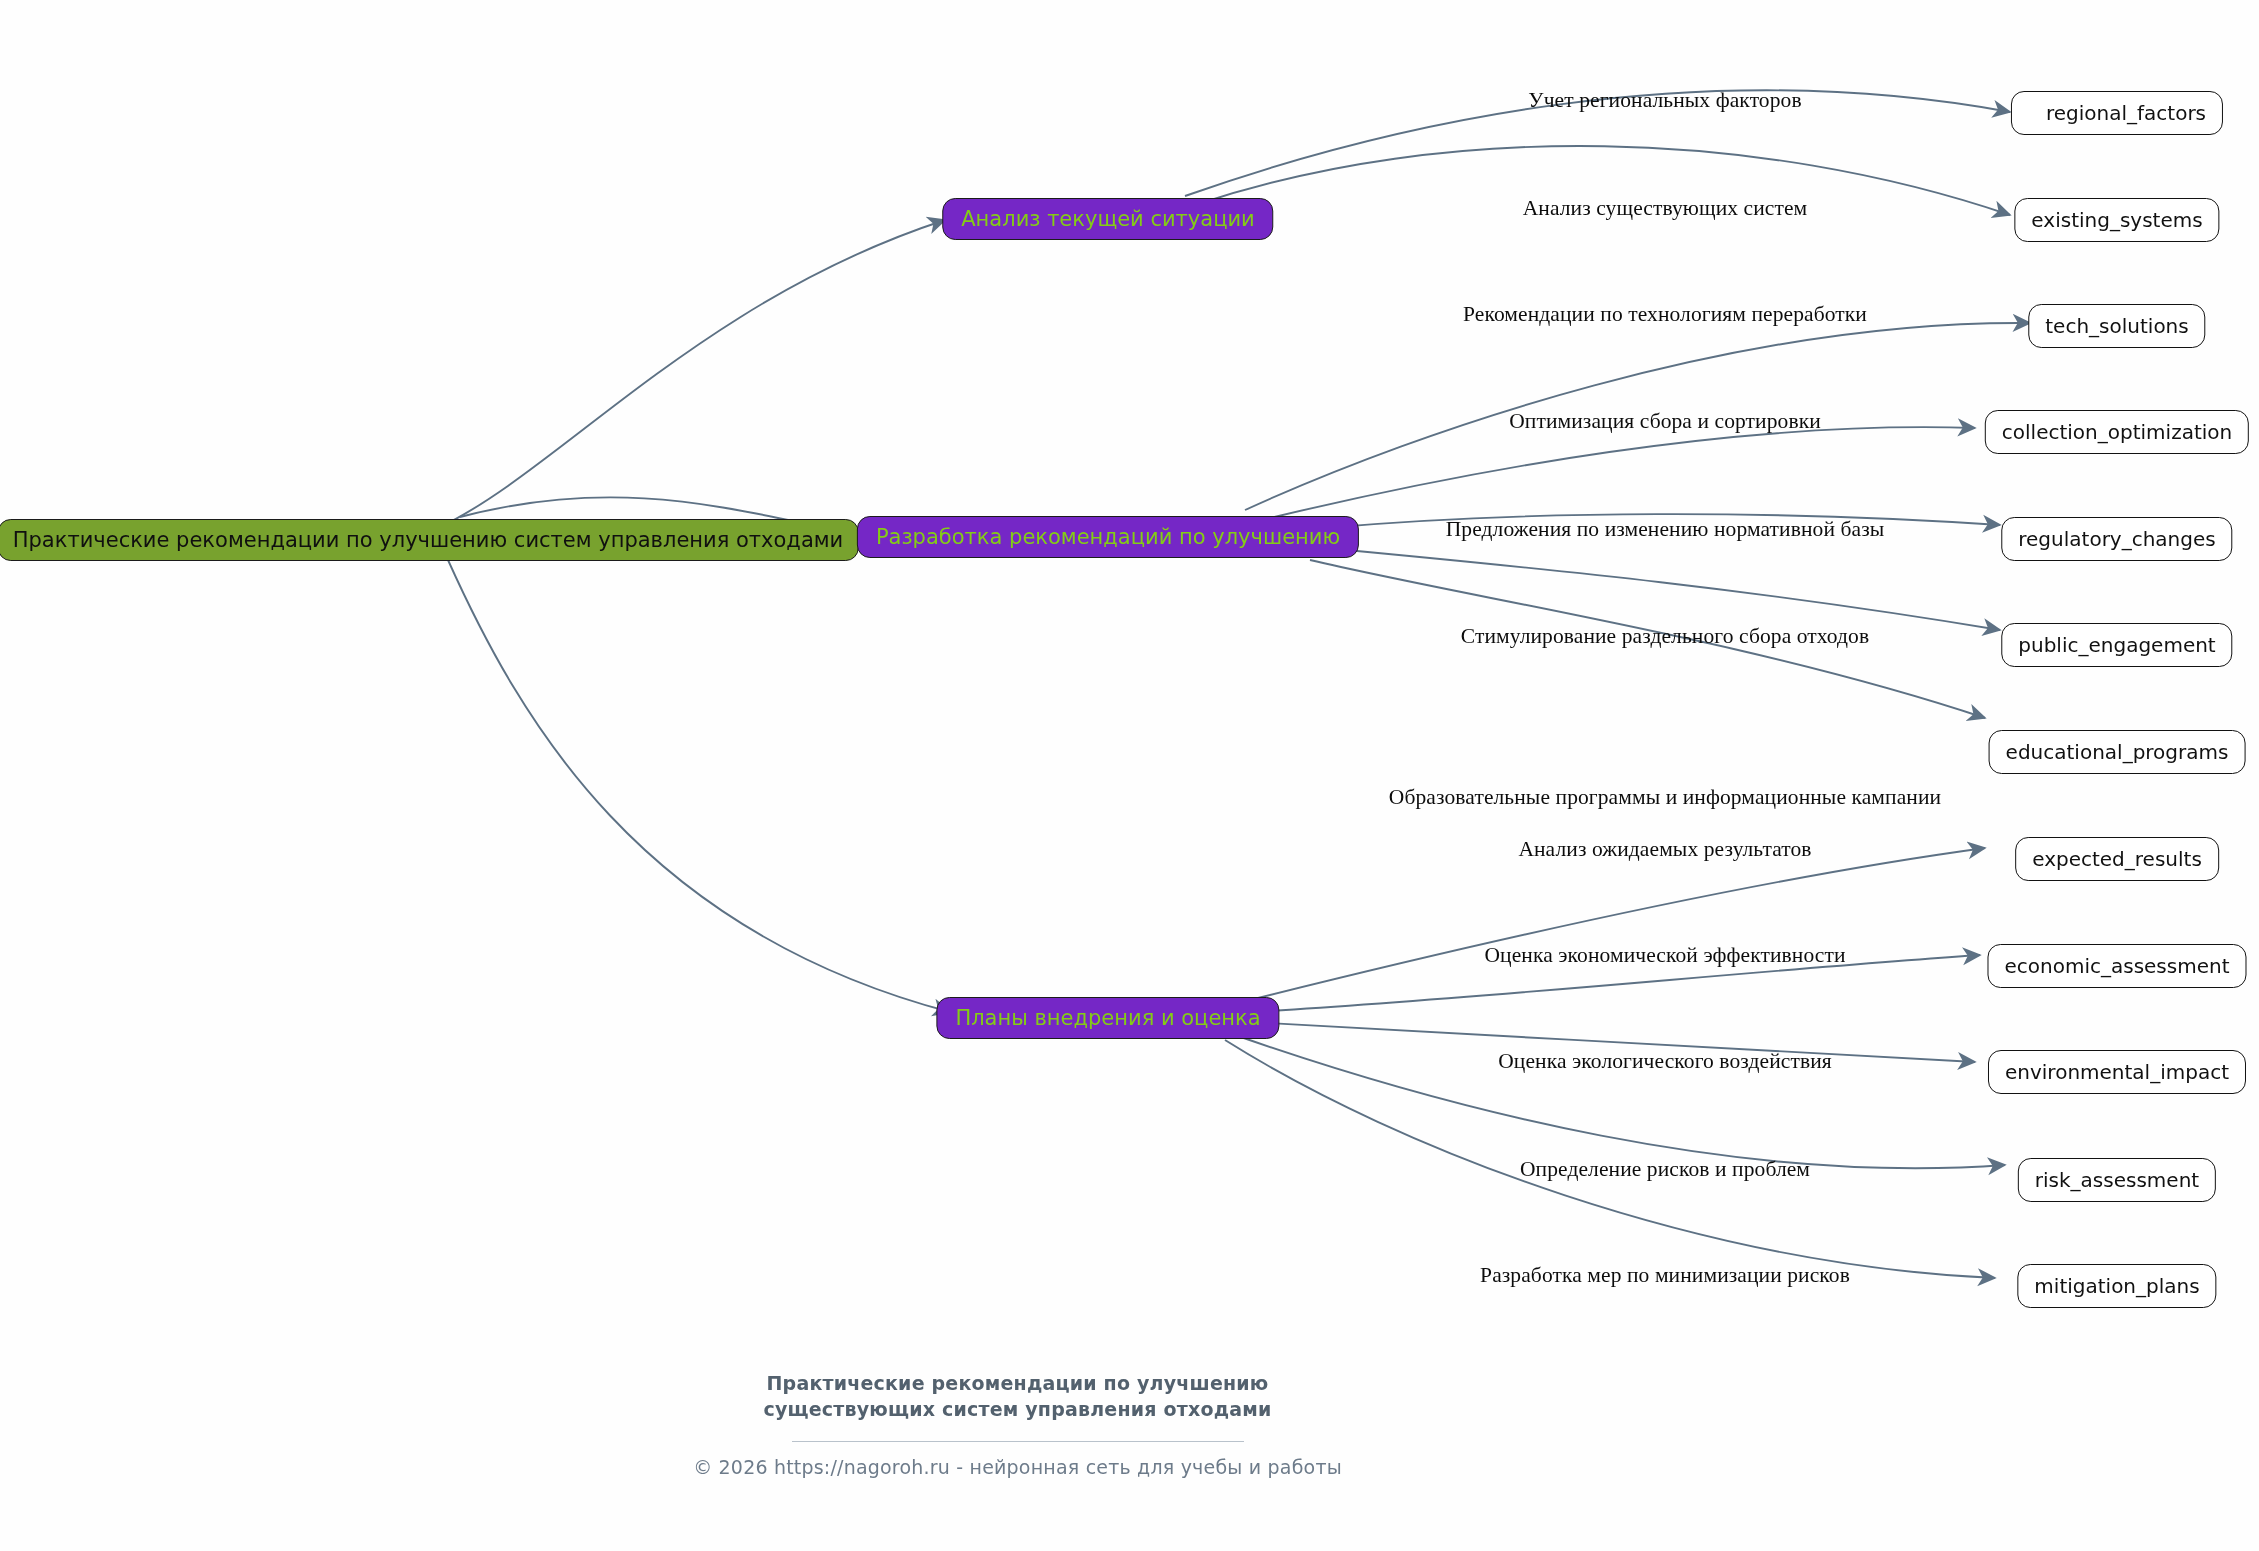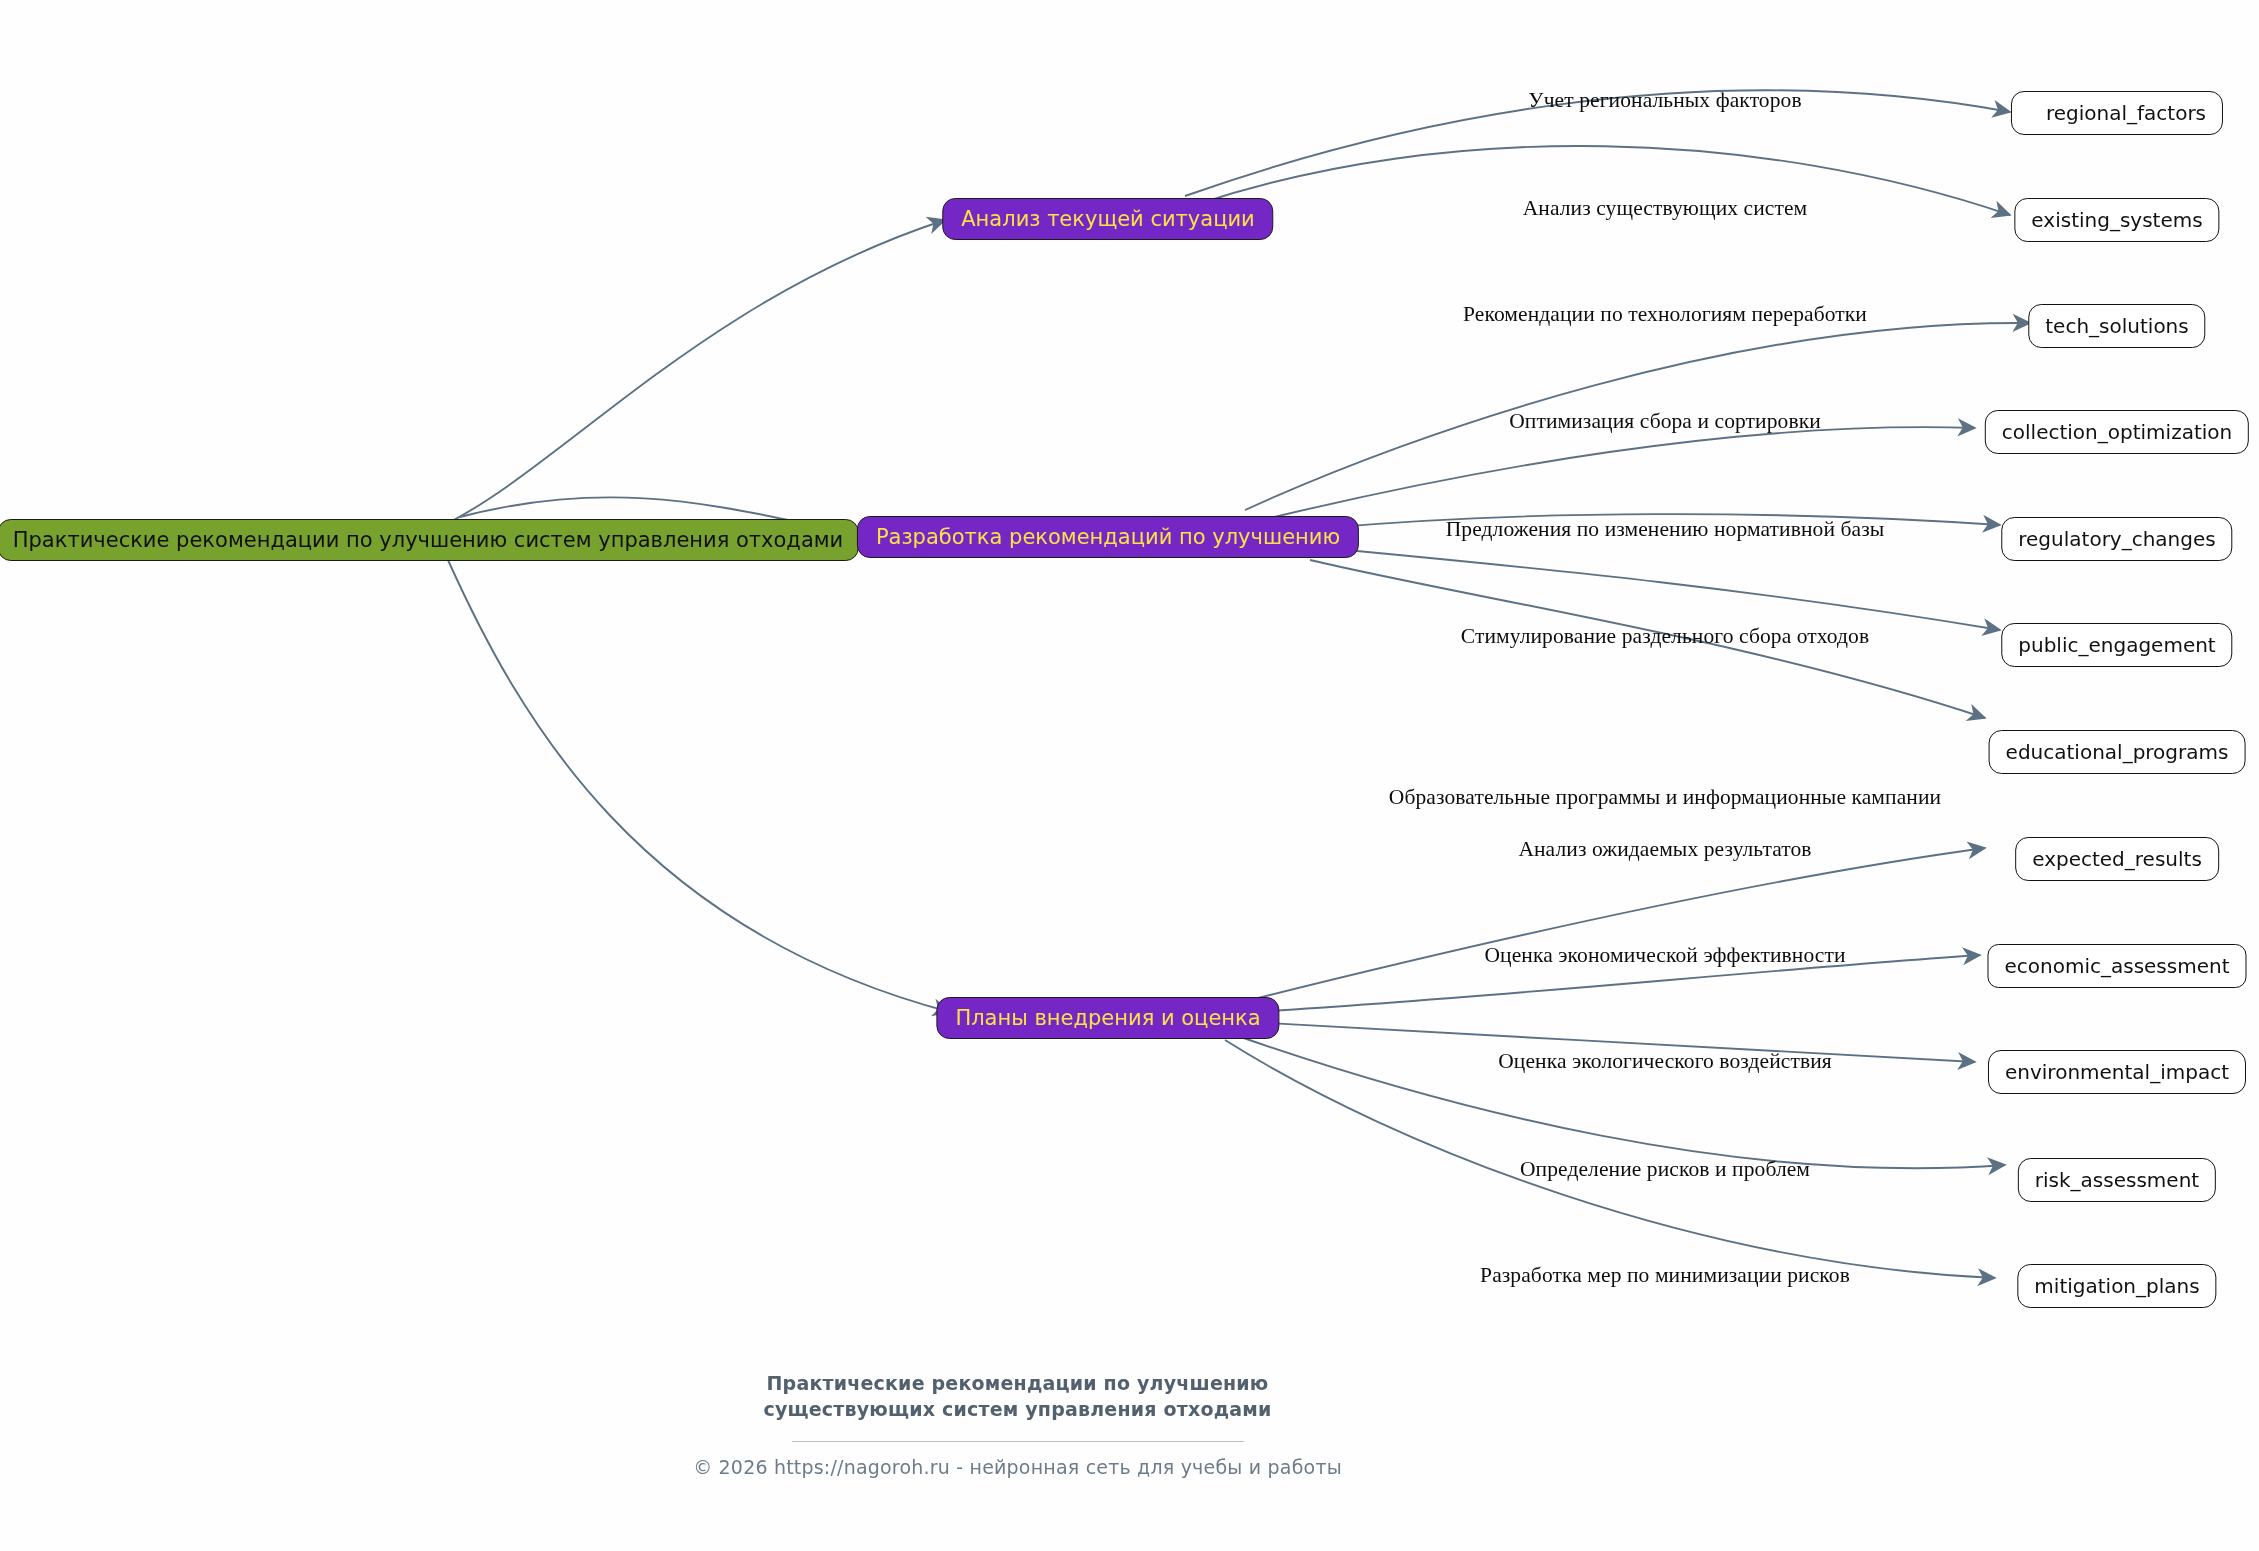--- a/index.html
+++ b/index.html
@@ -38,21 +38,21 @@
     color: #101010;
     font-size: 21px;
     padding: 0 14px;
     height: 42px;
     font-family: "DejaVu Sans", sans-serif;
   }
   .node-branch {
     background: #7527c6;
     border: 1.6px solid #1b1b1b;
     border-radius: 13px;
-    color: #fde047;
+    color: #84cc16;
     font-size: 21px;
     padding: 0 18px;
     height: 42px;
     font-family: "DejaVu Sans", sans-serif;
   }
   .node-leaf {
     background: #ffffff;
     border: 1.9px solid #121212;
     border-radius: 13px;
     color: #111111;
@@ -164,21 +164,21 @@
   </div>
   <div class="node node-leaf" style="left:2117px; top:645px;">
     <span>public_engagement</span>
   </div>
   <div class="node node-leaf" style="left:2117px; top:752px;">
     <span>educational_programs</span>
   </div>
   <div class="node node-leaf" style="left:2117px; top:859px;">
     <span>expected_results</span>
   </div>
-  <div class="node node-leaf" style="left:2117px; top:966px;border-radius:11px;">
+  <div class="node node-leaf" style="left:2117px; top:966px;">
     <span>economic_assessment</span>
   </div>
   <div class="node node-leaf" style="left:2117px; top:1072px;">
     <span>environmental_impact</span>
   </div>
   <div class="node node-leaf" style="left:2117px; top:1180px;">
     <span>risk_assessment</span>
   </div>
   <div class="node node-leaf" style="left:2117px; top:1286px;align-items:center;">
     <span>mitigation_plans</span>

